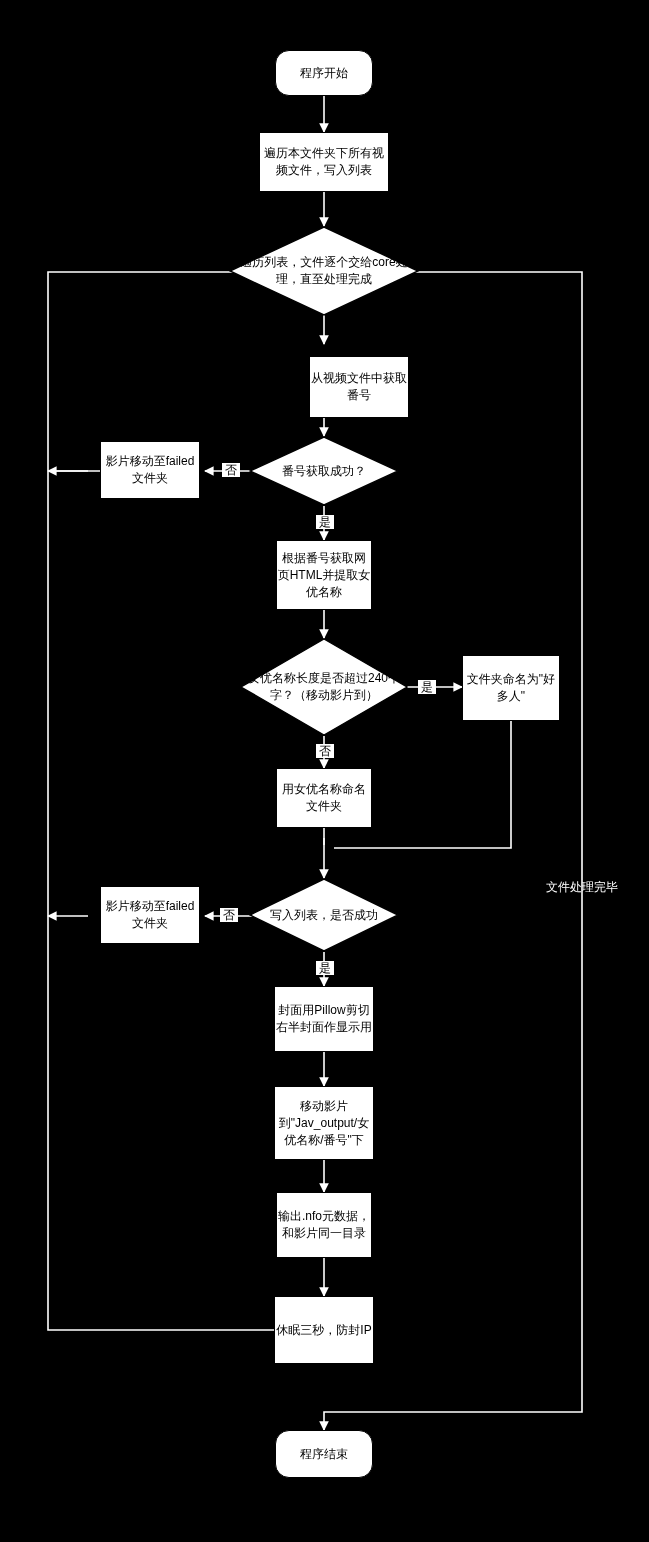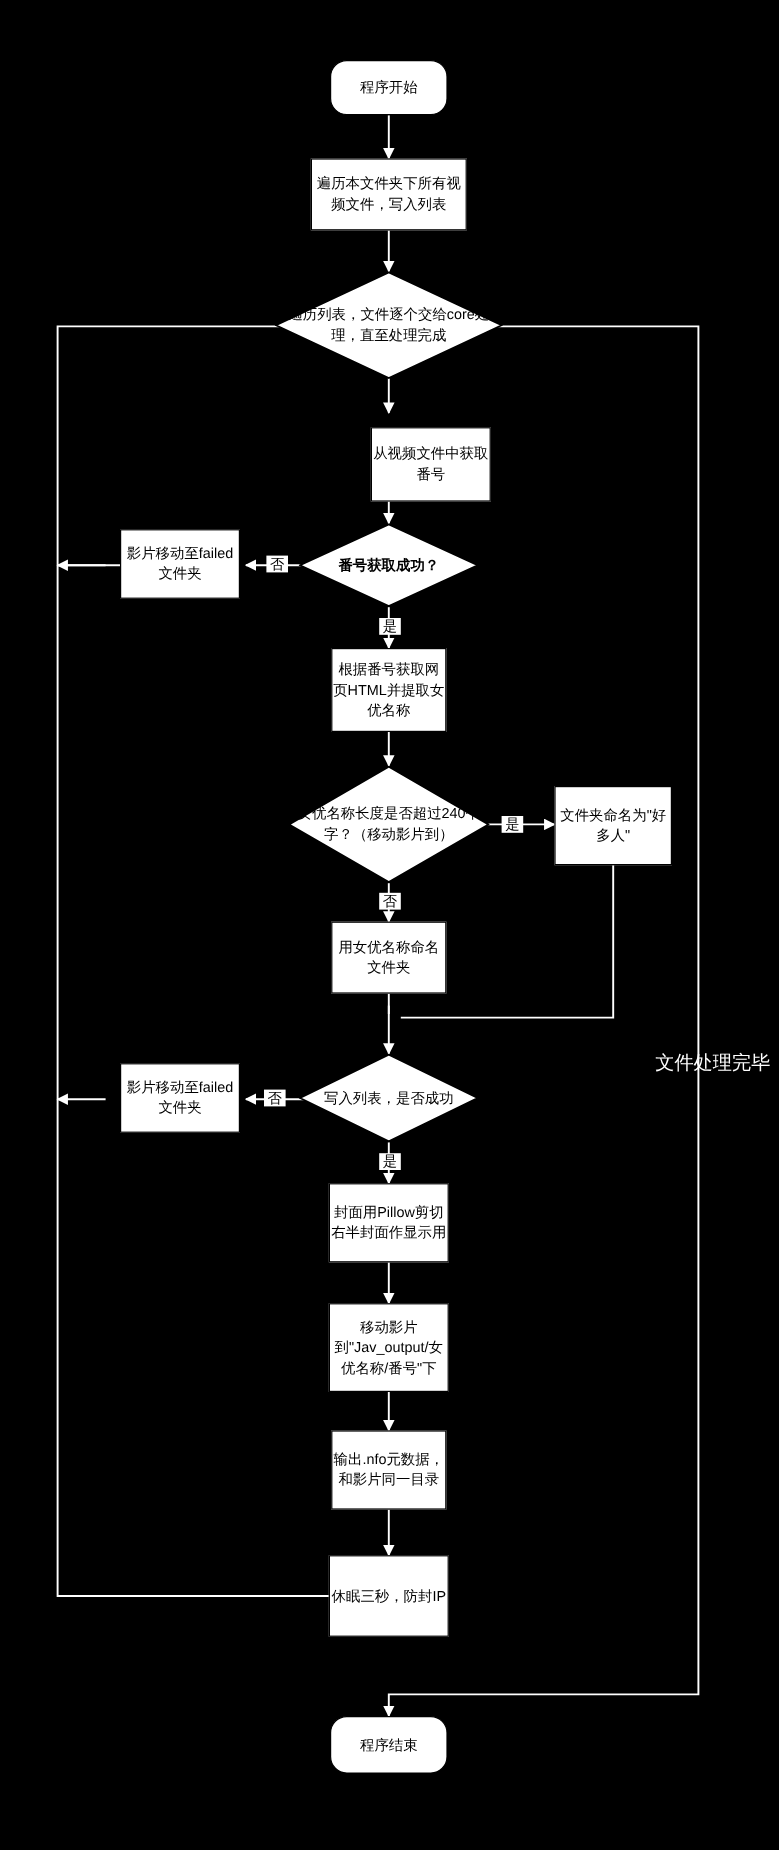--- a/index.html
+++ b/index.html
@@ -61,21 +61,21 @@
     background: #ffffff;
     color: #000000;
     font-size: 12px;
     line-height: 14px;
     padding: 0 1px;
     text-align: center;
   }
   .free-label {
     position: absolute;
     color: #ffffff;
-    font-size: 16px;
+    font-size: 12px;
     line-height: 14px;
     white-space: nowrap;
   }
   svg.edges {
     position: absolute;
     left: 0; top: 0;
     width: 649px;
     height: 1542px;
     overflow: visible;
   }
@@ -148,21 +148,21 @@
   </div>
 
   <div class="node rect" style="left:259px; top:132px; width:130px; height:60px;">
     <span>遍历本文件夹下所有视频文件，写入列表</span>
   </div>
 
   <div class="node rect" style="left:274px; top:356px; width:100px; height:62px;margin-left:35px;">
     <span>从视频文件中获取番号</span>
   </div>
 
-  <div class="node diamond" style="left:249px; top:436px; width:150px; height:70px;font-weight:bold;">
+  <div class="node diamond" style="left:249px; top:436px; width:150px; height:70px;">
     <svg class="diamond-shape" viewBox="0 0 150 70" preserveAspectRatio="none">
       <polygon points="75,1 149,35 75,69 1,35" fill="#ffffff" stroke="#000000" stroke-width="1.4"></polygon>
     </svg>
     <span class="diamond-label">番号获取成功？</span>
   </div>
 
   <div class="node rect" style="left:100px; top:441px; width:100px; height:58px;">
     <span>影片移动至failed文件夹</span>
   </div>
 

